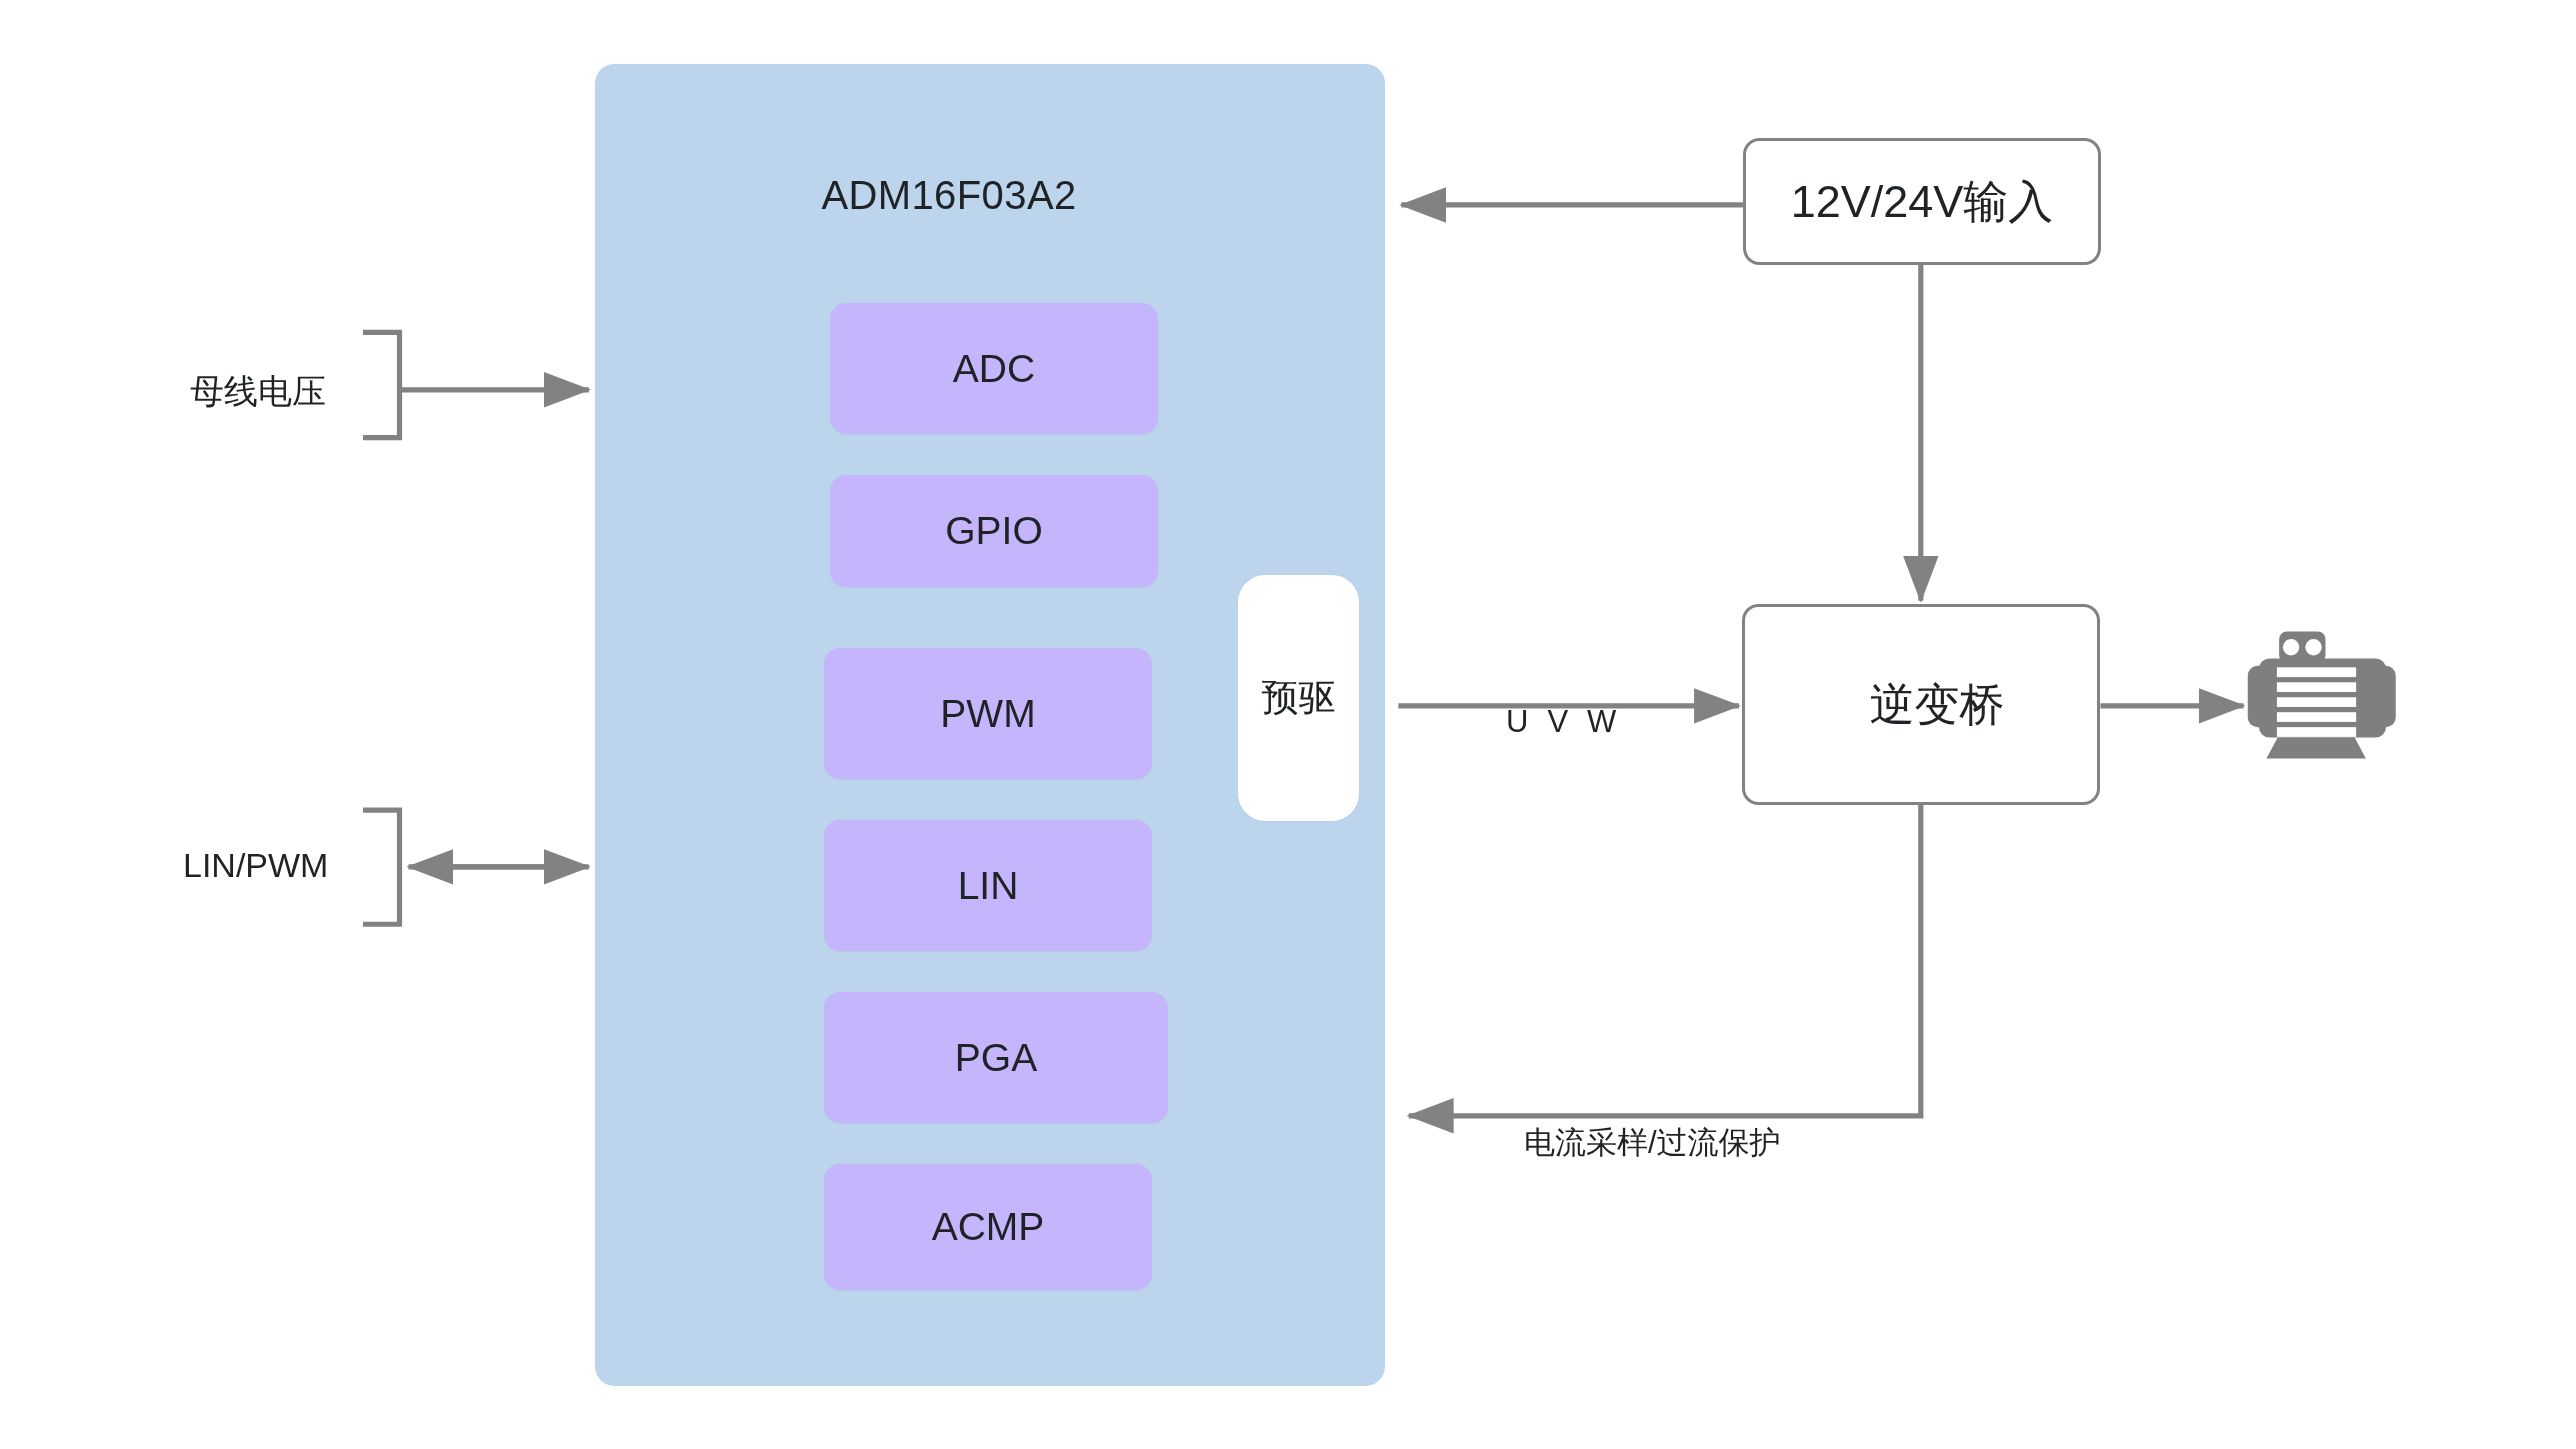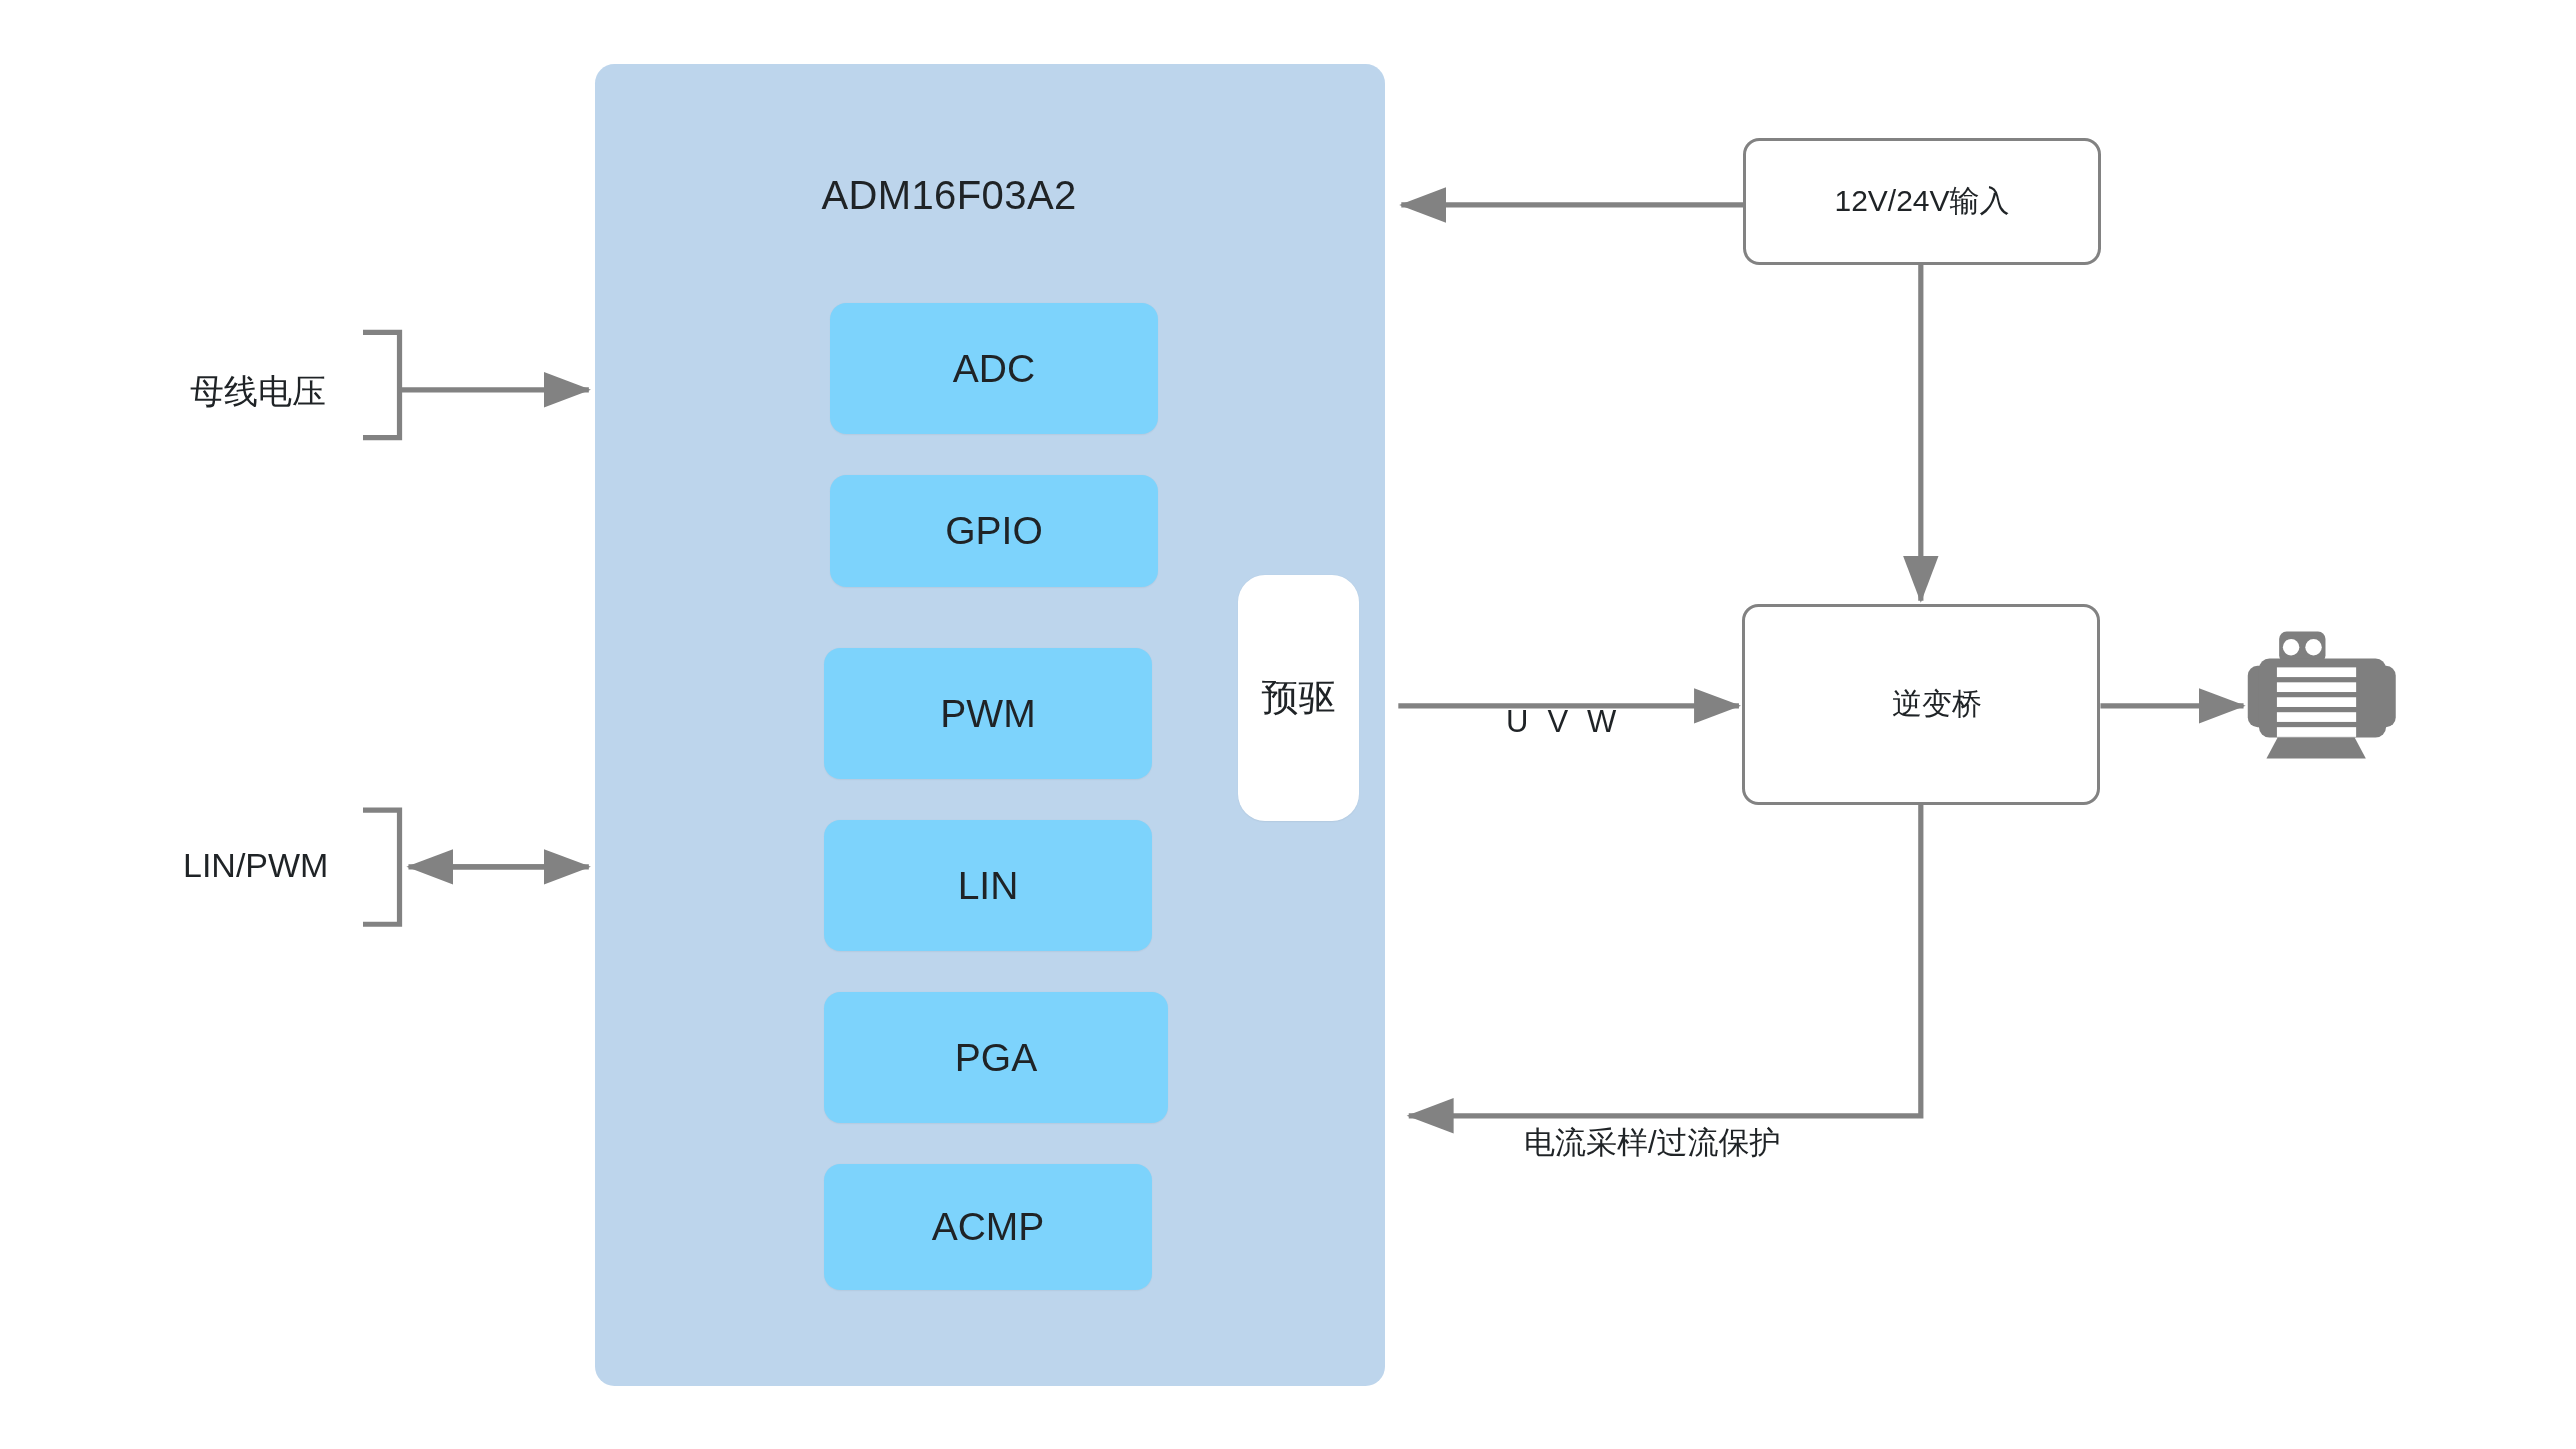--- a/index.html
+++ b/index.html
@@ -44,21 +44,21 @@
     text-align: center;
     font-size: 40px;
     color: #1f2326;
     letter-spacing: 0.4px;
     white-space: nowrap;
   }
 
   
   .module {
     position: absolute;
-    background: #7dd3fc;
+    background: #c4b5fd;
     border-radius: 16.4px;
     display: flex;
     align-items: center;
     justify-content: center;
     font-size: 39px;
     color: #1f2326;
     box-shadow: 0 0.7px 1.5px rgba(0,0,0,0.05);
   }
   .module-adc  { left: 830px; top: 303px;  width: 328px; height: 131px; }
   .module-gpio { left: 830px; top: 475px;  width: 328px; height: 112px; }
@@ -85,21 +85,21 @@
 
   
   .outline-box {
     position: absolute;
     background: #ffffff;
     border: 3.7px solid #828282;
     border-radius: 16.4px;
     display: flex;
     align-items: center;
     justify-content: center;
-    font-size: 30px;
+    font-size: 45px;
     color: #1f2326;
     box-sizing: border-box;
   }
   .box-supply { left: 1743px; top: 138px; width: 358px; height: 127px; }
   .box-bridge { left: 1742px; top: 604px; width: 358px; height: 201px; padding-left: 32px; }
 
   
   .label {
     position: absolute;
     color: #1f2326;

